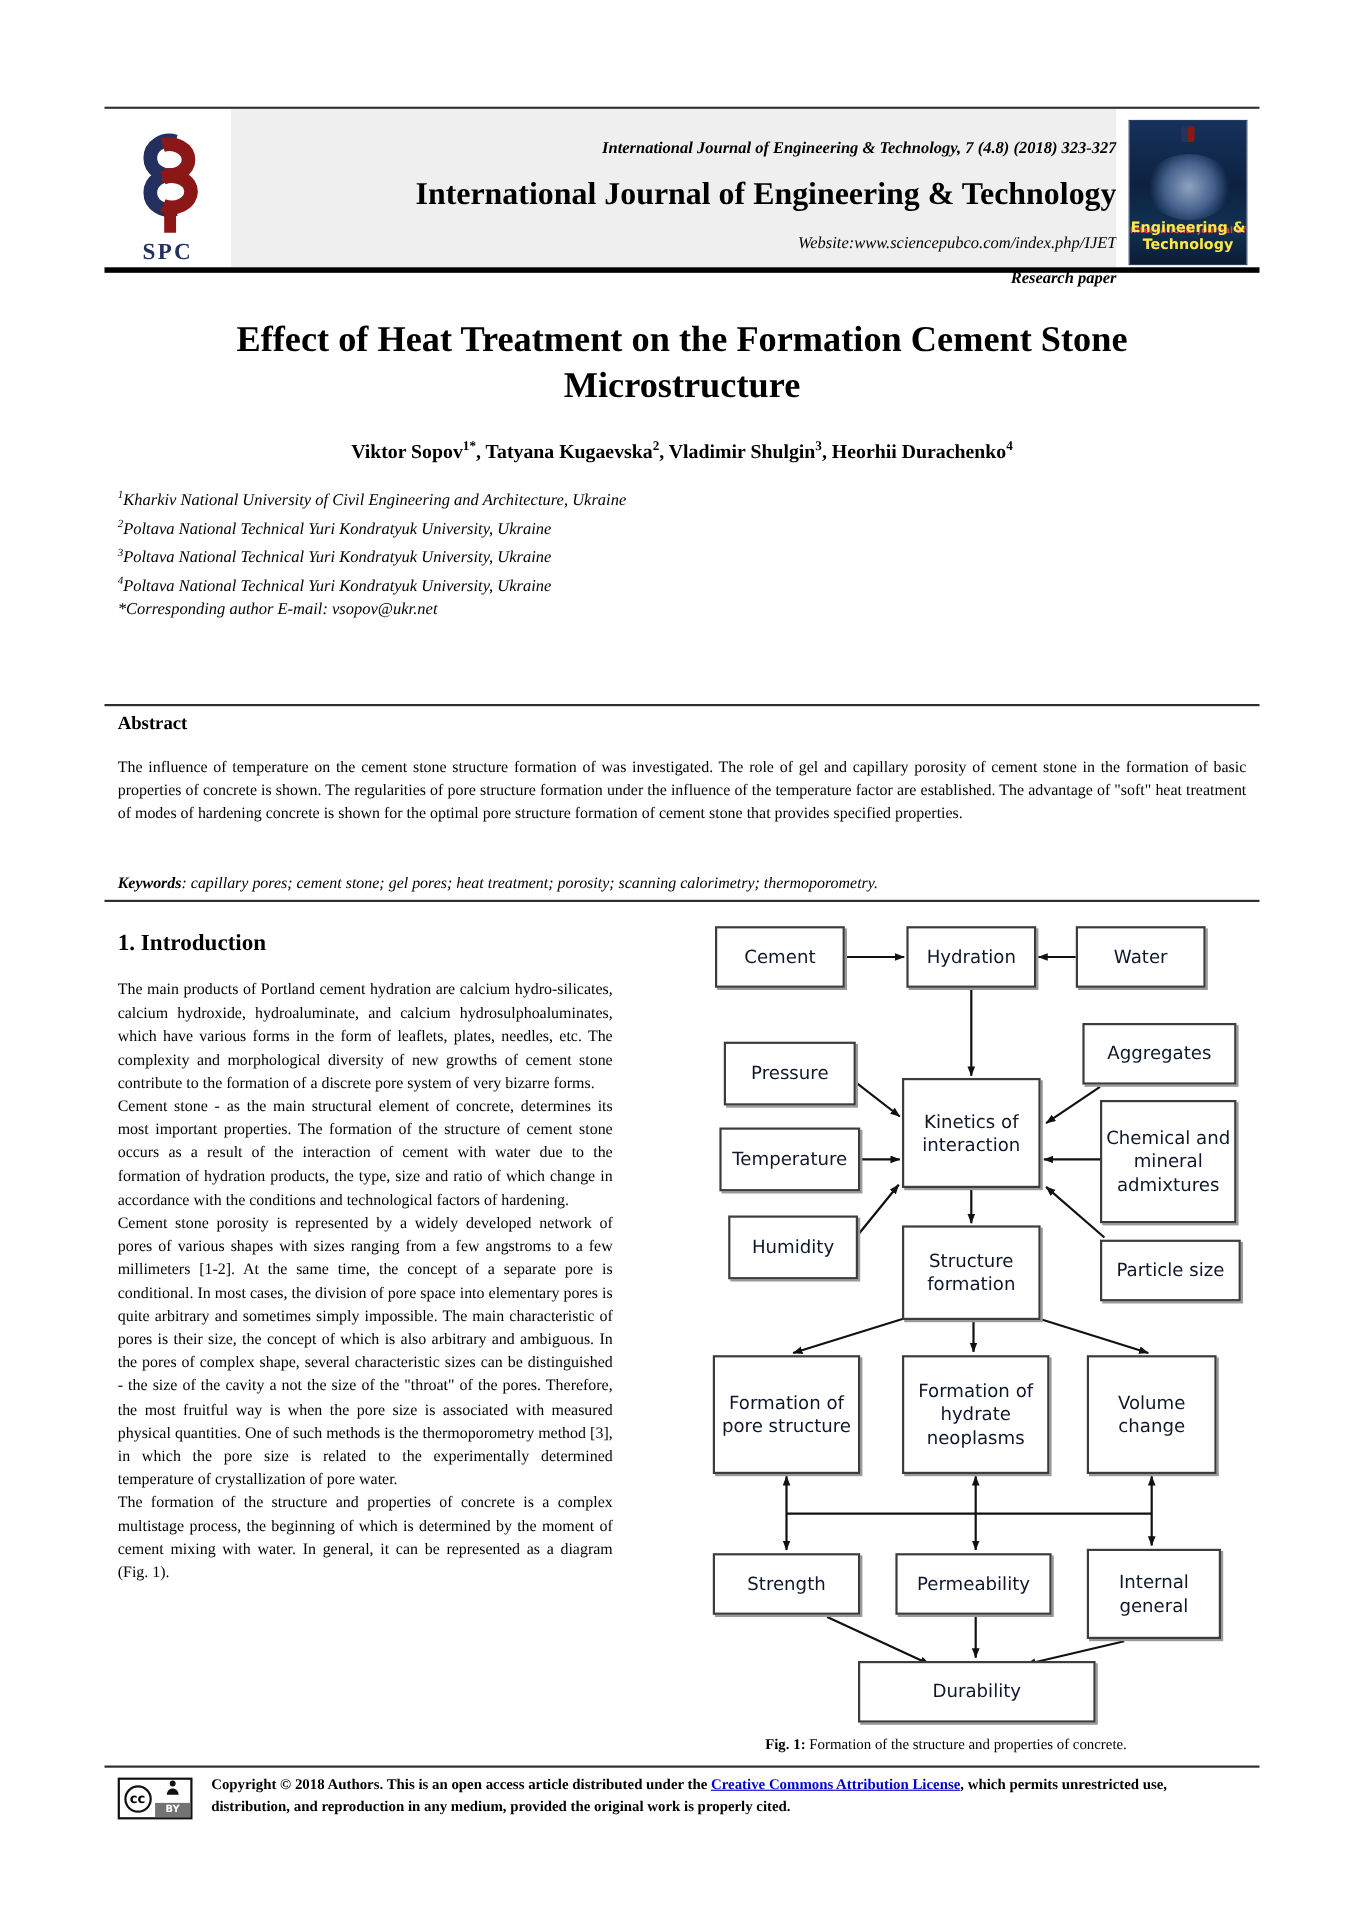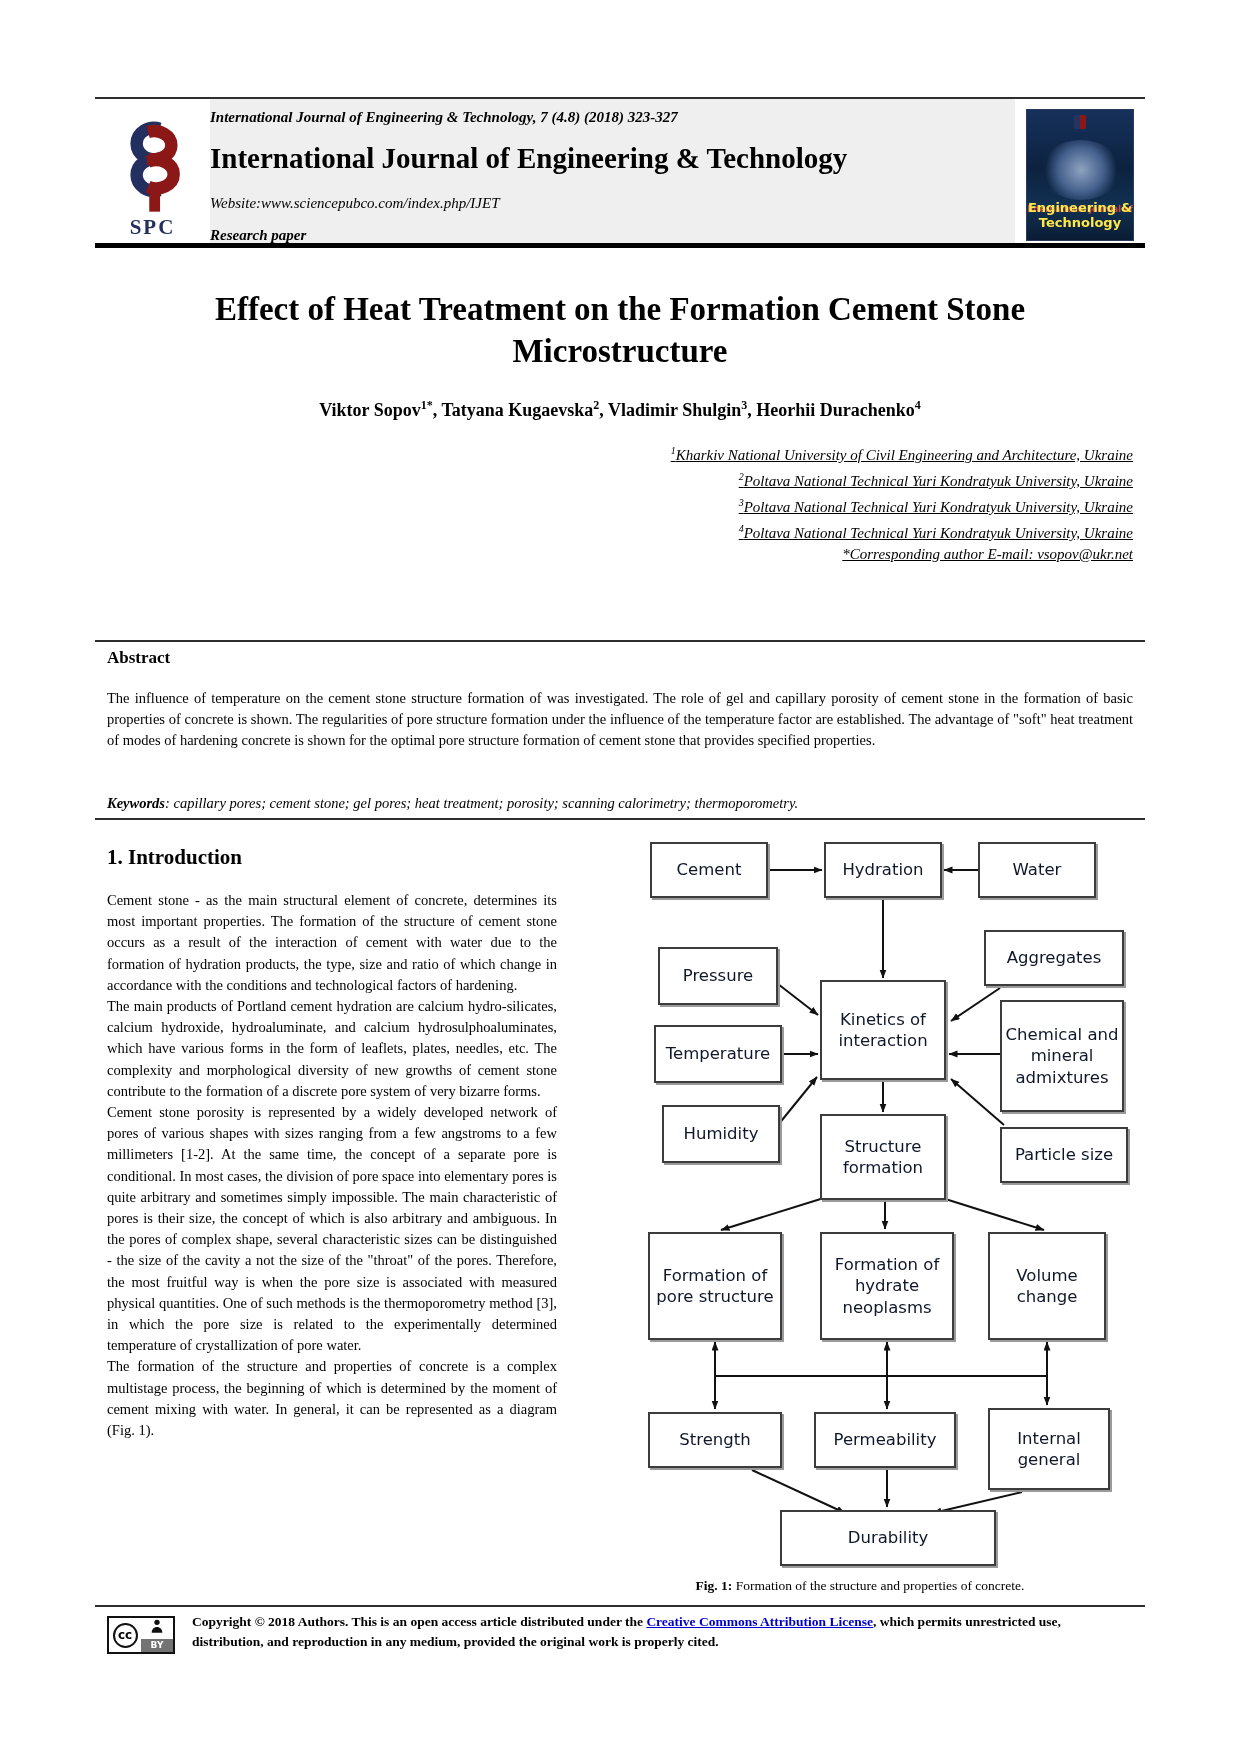--- a/index.html
+++ b/index.html
@@ -8,21 +8,21 @@
     position: relative; width: 1240px; height: 1754px; background: #fff;
     font-family: "Liberation Serif", serif; color: #000; overflow: hidden;
   }
   .rule-thin { position: absolute; left: 95px; width: 1050px; height: 2px; background: #2e2e2e; }
   .rule-thick { position: absolute; left: 95px; width: 1050px; height: 5px; background: #000; }
 
   
   .header { position: absolute; left: 95px; top: 99px; width: 1050px; height: 144px; display: flex; }
   .logo-box { width: 115px; background: #fff; text-align: center; padding-top: 8px; }
   .logo-spc-text { font-weight: bold; font-size: 21px; color: #232f5e; letter-spacing: 2px; margin-top: -4px; }
-  .header-center { flex: 1; background: #efefef; text-align: left; padding-top: 10px; }
+  .header-center { flex: 1; background: #efefef; text-align: right; padding-top: 28px; }
   .journal-ref { font-style: italic; font-weight: bold; font-size: 15px; }
   .journal-title { font-weight: bold; font-size: 29px; margin-top: 16px; }
   .journal-site { font-style: italic; font-size: 15px; margin-top: 20px; }
   .paper-type { font-style: italic; font-weight: bold; font-size: 15px; margin-top: 15px; }
   .cover-box { width: 130px; background: #fff; display: flex; justify-content: center; }
   .cover {
     position: relative; width: 108px; height: 132px; margin-top: 10px;
     background: linear-gradient(180deg, #16315c 0%, #0d2240 45%, #123152 75%, #0a1c33 100%);
     border: 1px solid #2a3c5c; overflow: hidden; text-align: center;
   }
@@ -34,21 +34,21 @@
     position: absolute; left: 50%; top: 5px; transform: translateX(-50%);
     width: 12px; height: 14px; background: linear-gradient(90deg, #26335f 50%, #8c1717 50%); border-radius: 2px;
   }
   .cover-line1 { position: absolute; left: 0; right: 0; bottom: 26px; color: #d44444; font-weight: bold; font-size: 8px; font-family: "DejaVu Sans", sans-serif; }
   .cover-line2 { position: absolute; left: 0; right: 0; bottom: 10px; color: #ffe84a; font-weight: bold; font-size: 13px; font-family: "DejaVu Sans", sans-serif; }
 
   
   .article-title { position: absolute; left: 107px; top: 288px; width: 1026px; text-align: center; font-weight: bold; font-size: 33px; line-height: 42px; }
   .authors-line { position: absolute; left: 107px; top: 398px; width: 1026px; text-align: center; font-weight: bold; font-size: 18px; }
   .authors-line sup { font-size: 12px; }
-  .affiliations { position: absolute; left: 107px; top: 440px; width: 1026px; text-align: right; font-style: italic; font-size: 15px; line-height: 21px; text-decoration: underline; }
+  .affiliations { position: absolute; left: 107px; top: 440px; width: 1026px; text-align: left; font-style: italic; font-size: 15px; line-height: 21px; }
   .affiliations sup { font-size: 10px; }
 
   
   .abstract-heading { position: absolute; left: 107px; top: 648px; font-weight: bold; font-size: 17px; }
   .abstract-text { position: absolute; left: 107px; top: 688px; width: 1026px; font-size: 14.5px; line-height: 21px; text-align: justify; }
   .keywords-line { position: absolute; left: 107px; top: 795px; width: 1026px; font-size: 14.5px; }
   .keywords-label { font-weight: bold; font-style: italic; }
   .keywords-text { font-style: italic; }
 
   
@@ -144,22 +144,22 @@
   <div class="rule-thin" style="top:640px; height:1.5px;"></div>
   <div class="abstract-heading">Abstract</div>
   <div class="abstract-text">The influence of temperature on the cement stone structure formation of was investigated. The role of gel and capillary porosity of cement stone in the formation of basic properties of concrete is shown. The regularities of pore structure formation under the influence of the temperature factor are established. The advantage of "soft" heat treatment of modes of hardening concrete is shown for the optimal pore structure formation of cement stone that provides specified properties.</div>
   <div class="keywords-line">
     <span class="keywords-label">Keywords</span><span class="keywords-text">: </span><span class="keywords-text">capillary pores; cement stone; gel pores; heat treatment; porosity; scanning calorimetry; thermoporometry.</span>
   </div>
   <div class="rule-thin" style="top:818px; height:1.5px;"></div>
 
   <h2 class="intro-heading">1. Introduction</h2>
   <div class="intro-body">
+    <p>The main products of Portland cement hydration are calcium hydro-silicates, calcium hydroxide, hydroaluminate, and calcium hydrosulphoaluminates, which have various forms in the form of leaflets, plates, needles, etc. The complexity and morphological diversity of new growths of cement stone contribute to the formation of a discrete pore system of very bizarre forms.</p>
     <p>Cement stone - as the main structural element of concrete, determines its most important properties. The formation of the structure of cement stone occurs as a result of the interaction of cement with water due to the formation of hydration products, the type, size and ratio of which change in accordance with the conditions and technological factors of hardening.</p>
-    <p>The main products of Portland cement hydration are calcium hydro-silicates, calcium hydroxide, hydroaluminate, and calcium hydrosulphoaluminates, which have various forms in the form of leaflets, plates, needles, etc. The complexity and morphological diversity of new growths of cement stone contribute to the formation of a discrete pore system of very bizarre forms.</p>
     <p>Cement stone porosity is represented by a widely developed network of pores of various shapes with sizes ranging from a few angstroms to a few millimeters [1-2]. At the same time, the concept of a separate pore is conditional. In most cases, the division of pore space into elementary pores is quite arbitrary and sometimes simply impossible. The main characteristic of pores is their size, the concept of which is also arbitrary and ambiguous. In the pores of complex shape, several characteristic sizes can be distinguished - the size of the cavity a not the size of the "throat" of the pores. Therefore, the most fruitful way is when the pore size is associated with measured physical quantities. One of such methods is the thermoporometry method [3], in which the pore size is related to the experimentally determined temperature of crystallization of pore water.</p>
     <p>The formation of the structure and properties of concrete is a complex multistage process, the beginning of which is determined by the moment of cement mixing with water. In general, it can be represented as a diagram (Fig. 1).</p>
   </div>
 
   <div class="figure">
     <svg class="arrows" width="560" height="735">
       <defs>
         <marker id="ah" markerWidth="10" markerHeight="8" refX="8.5" refY="3.5" orient="auto-start-reverse" markerUnits="userSpaceOnUse">
           <path d="M0,0 L9,3.5 L0,7 z" fill="#111"></path>
         </marker>

